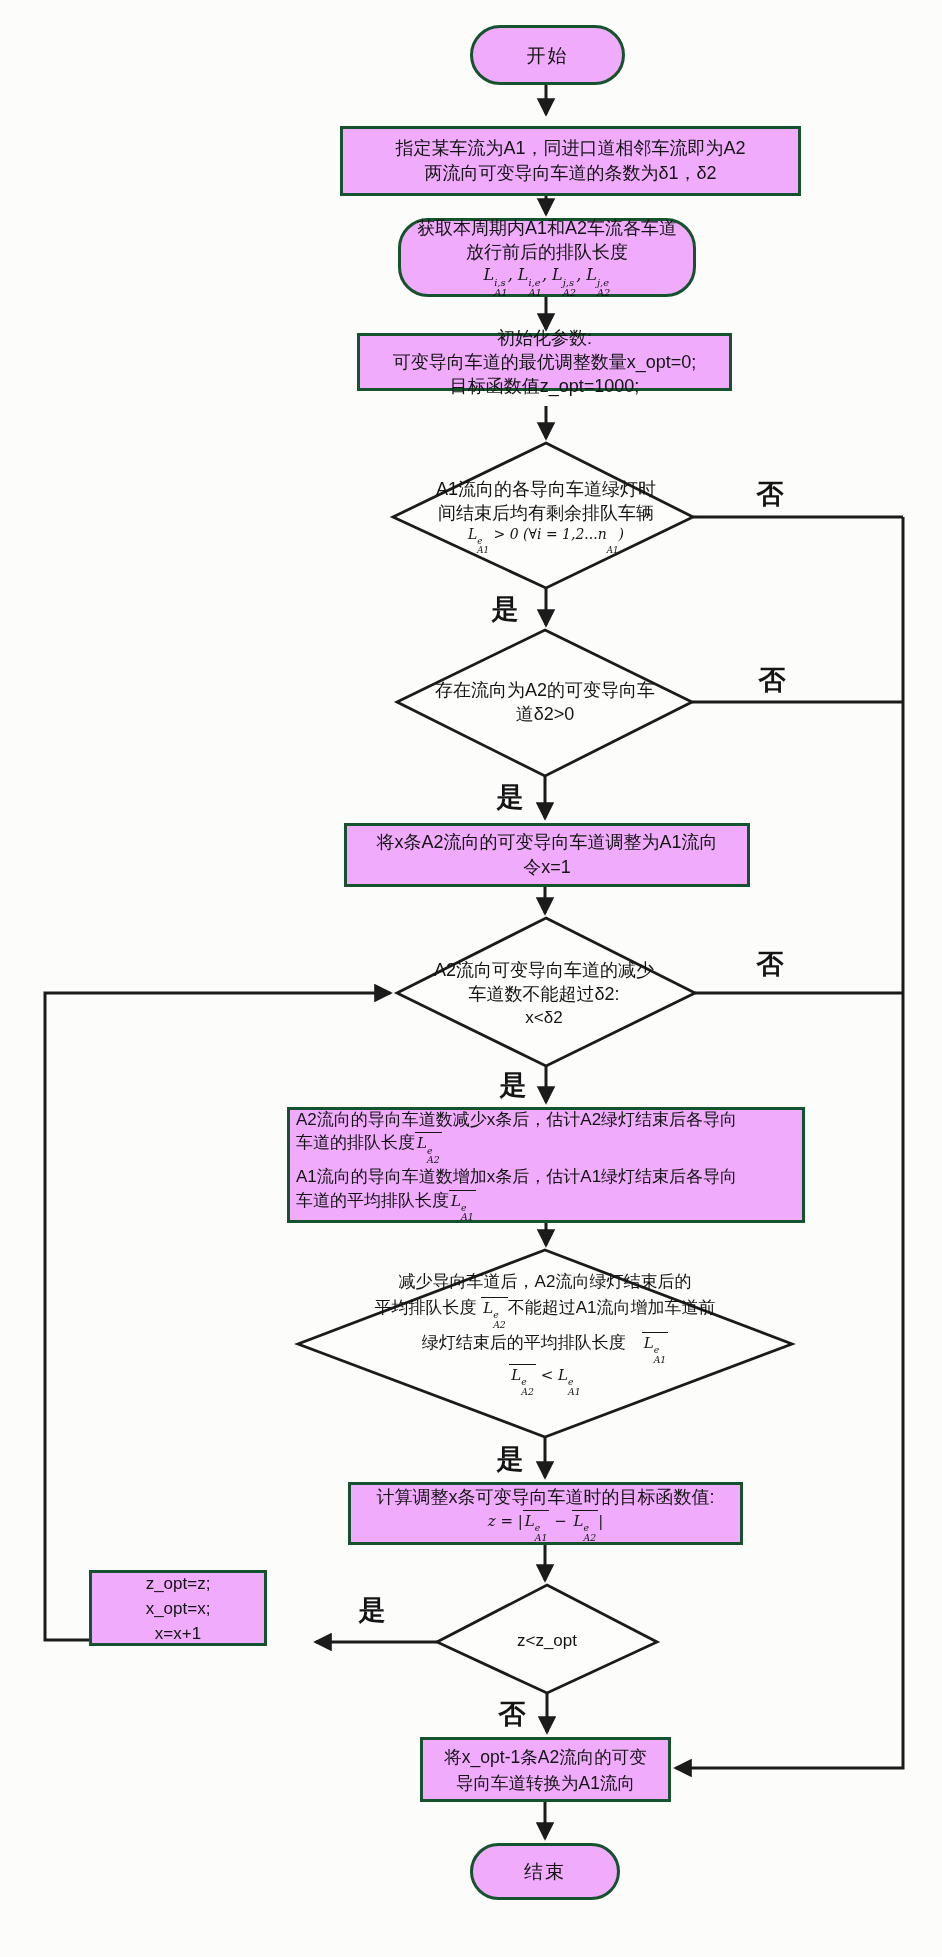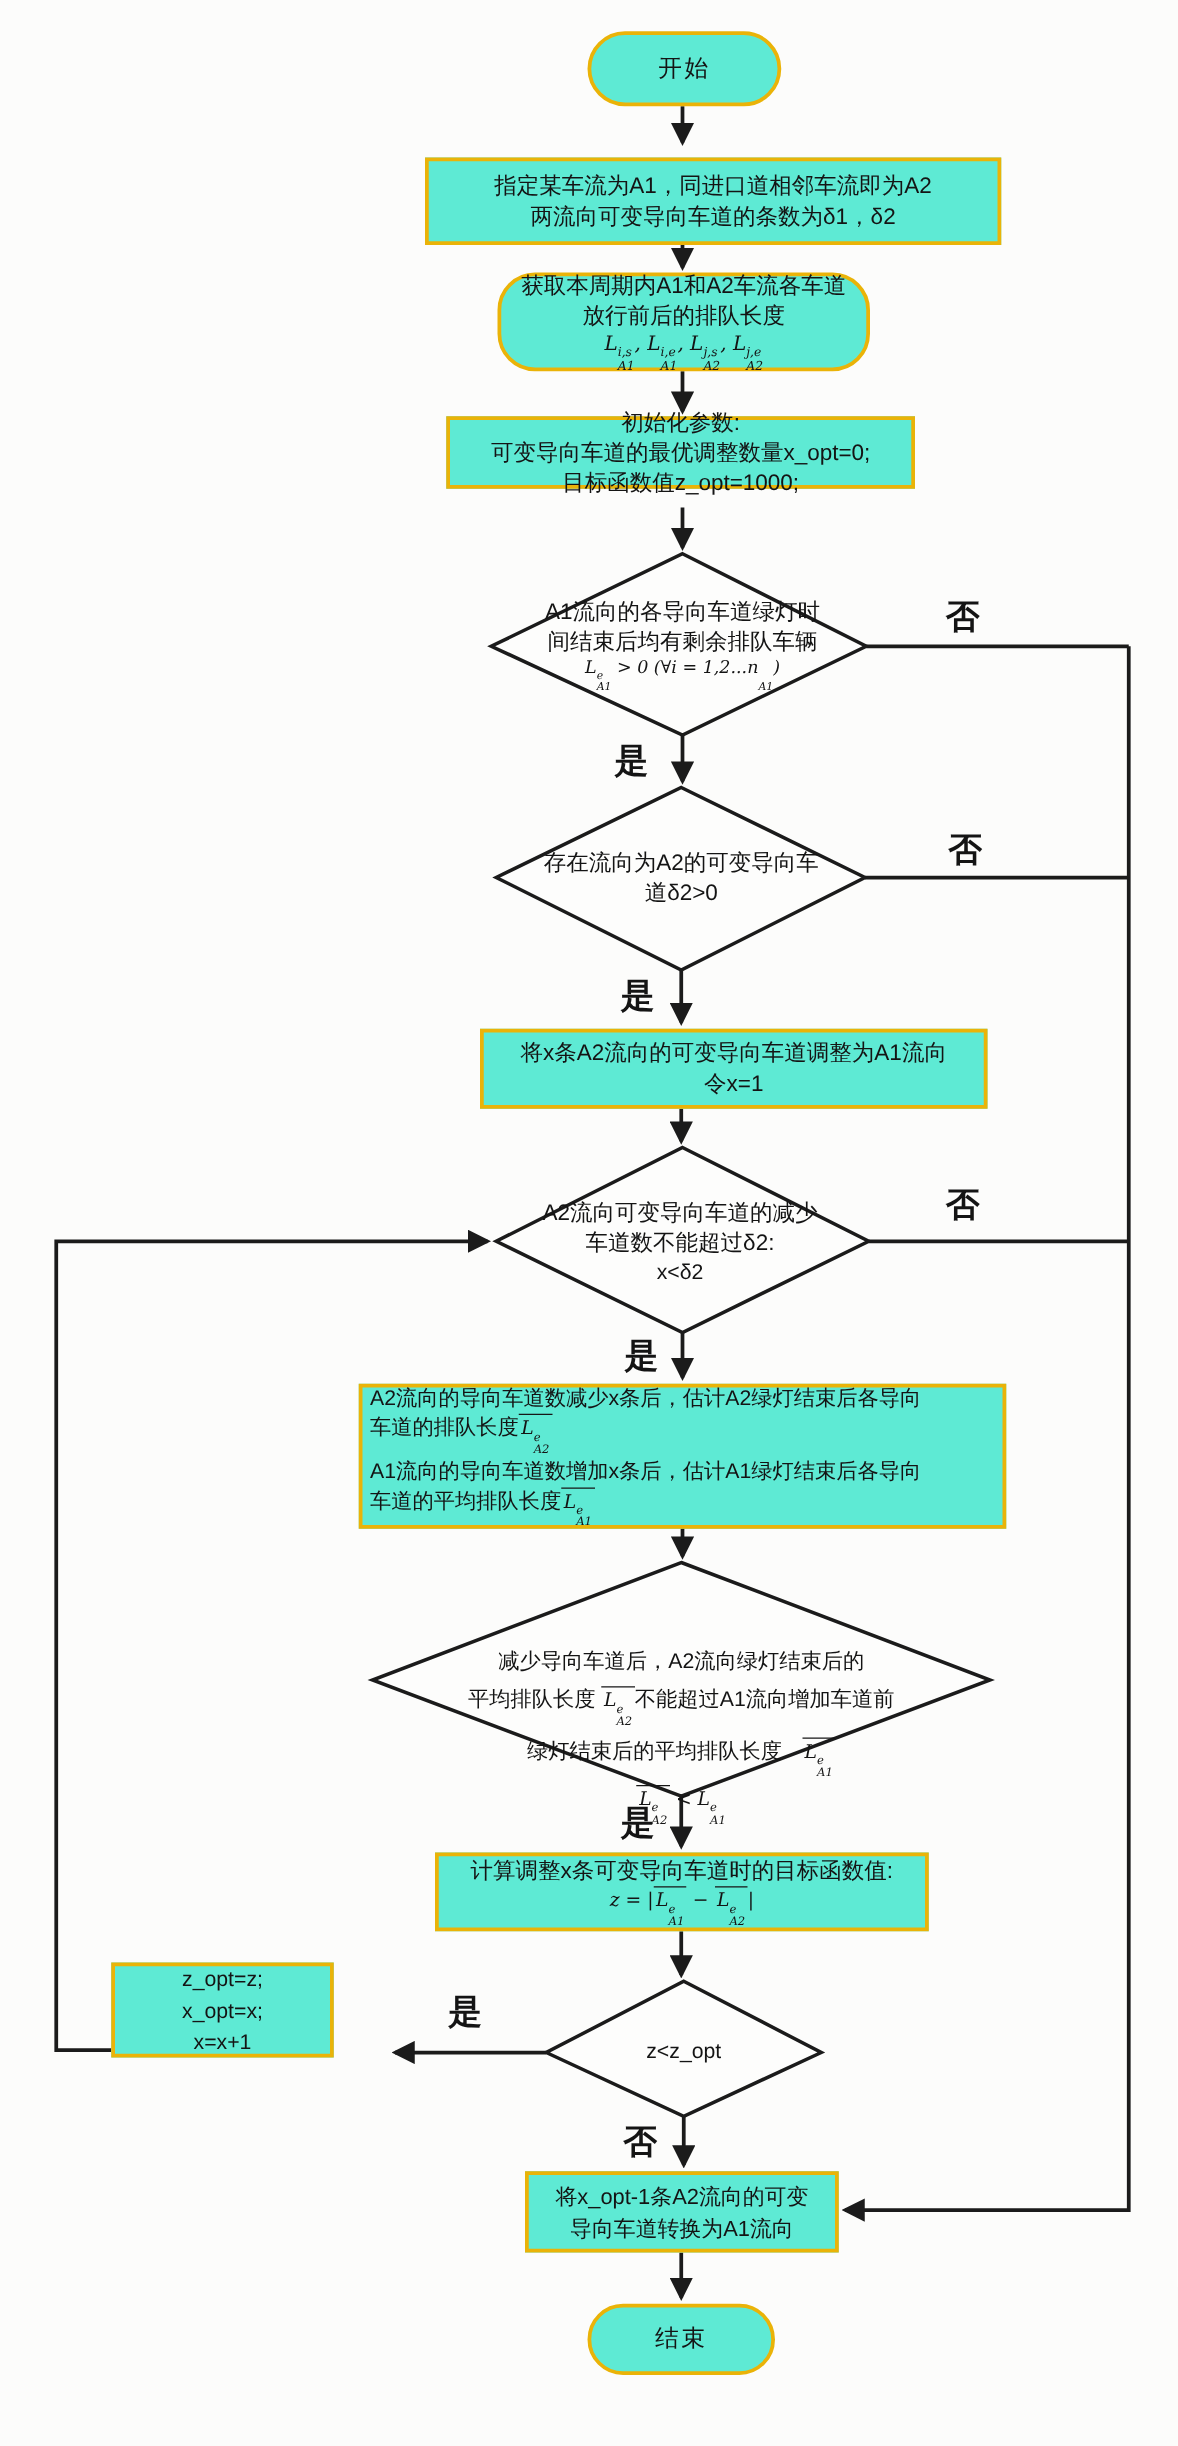--- a/index.html
+++ b/index.html
@@ -2,21 +2,21 @@
 <html><head>
 <meta charset="utf-8">
 <style>
   html,body{margin:0;padding:0;background:#ffffff;}
   #stage{
     position:relative;width:942px;height:1957px;background:#fcfcfb;overflow:hidden;
     font-family:"Liberation Sans","DejaVu Sans",sans-serif;color:#141414;
   }
   #wires{position:absolute;left:0;top:0;}
   .box{
-    position:absolute;box-sizing:border-box;border:3px solid #eab308;background:#5eead4;
+    position:absolute;box-sizing:border-box;border:3px solid #14532d;background:#f0abfc;
     display:flex;flex-direction:column;align-items:center;justify-content:center;
     text-align:center;font-size:18px;line-height:25px;
   }
   .terminal{border-radius:32px;font-size:19px;letter-spacing:2px;}
   .dtext{
     position:absolute;display:flex;flex-direction:column;align-items:center;justify-content:center;
     text-align:center;font-size:18px;line-height:24px;
   }
   .tl{white-space:nowrap;}
   .yn{
@@ -108,21 +108,21 @@
           <span>A2</span>
         </span></div>
   </div>
 
   <div class="box" style="left:357px;top:333px;width:375px;height:58px;line-height:24px;">
     <div class="tl">初始化参数:</div>
     <div class="tl">可变导向车道的最优调整数量x_opt=0;</div>
     <div class="tl">目标函数值z_opt=1000;</div>
   </div>
 
-  <div class="box" style="left:344px;top:823px;width:406px;height:64px;margin-left:40px;">
+  <div class="box" style="left:344px;top:823px;width:406px;height:64px;">
     <div class="tl">将x条A2流向的可变导向车道调整为A1流向</div>
     <div class="tl">令x=1</div>
   </div>
 
   <div class="box wide" style="left:287px;top:1107px;width:518px;height:116px;">
     <div class="bl">A2流向的导向车道数减少x条后，估计A2绿灯结束后各导向</div>
     <div class="bl"><span>车道的排队长度</span><span class="formula f15"><span class="ovl">L<span class="ss">
               <span>e</span>
               <span>A2</span>
             </span></span></span></div>
@@ -171,21 +171,21 @@
     <div class="tl">存在流向为A2的可变导向车</div>
     <div class="tl">道δ2&gt;0</div>
   </div>
 
   <div class="dtext" style="left:405px;top:938px;width:278px;height:112px;">
     <div class="tl">A2流向可变导向车道的减少</div>
     <div class="tl">车道数不能超过δ2:</div>
     <div class="tl" style="font-size:17px;">x&lt;δ2</div>
   </div>
 
-  <div class="dtext" style="left:310px;top:1316px;width:470px;height:146px;font-size:17px;line-height:26px;justify-content:space-between;">
+  <div class="dtext" style="left:310px;top:1260px;width:470px;height:146px;font-size:17px;line-height:26px;">
     <div class="tl">减少导向车道后，A2流向绿灯结束后的</div>
     <div class="bl"><span>平均排队长度 </span><span class="formula f15"><span class="ovl">L<span class="ss">
               <span>e</span>
               <span>A2</span>
             </span></span></span><span>不能超过A1流向增加车道前</span></div>
     <div class="bl"><span>绿灯结束后的平均排队长度</span><span class="gap"></span><span class="formula f15"><span class="ovl">L<span class="ss">
               <span>e</span>
               <span>A1</span>
             </span></span></span></div>
     <div class="tl formula f15"><span class="ovl">L<span class="ss">

